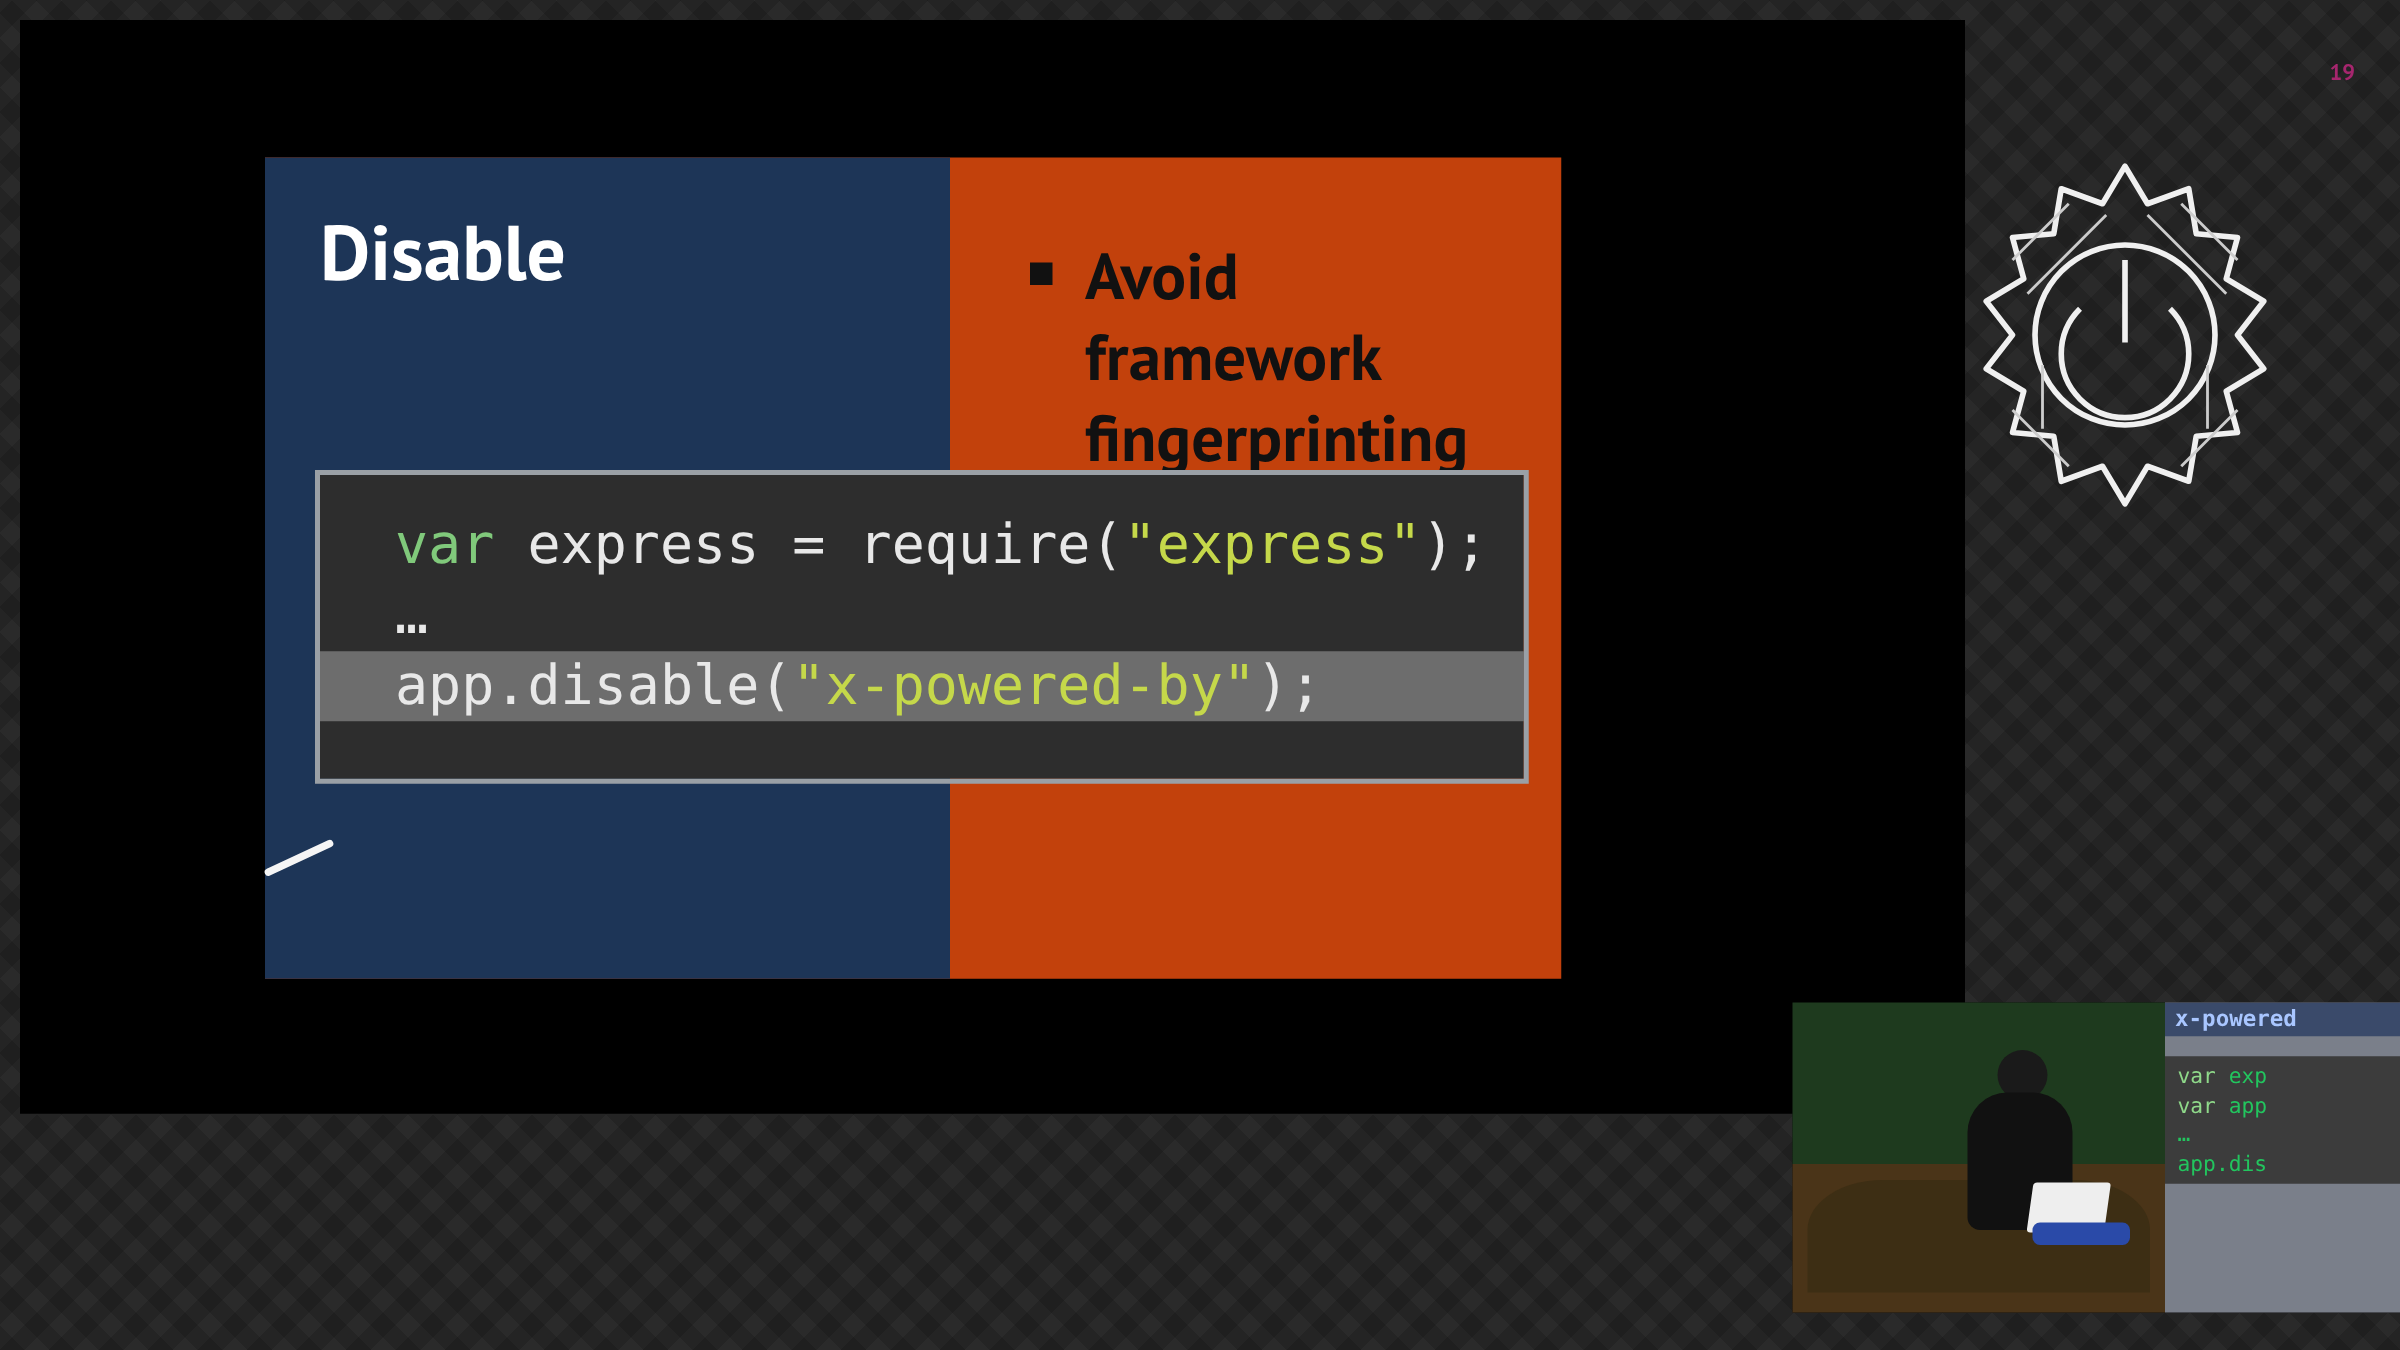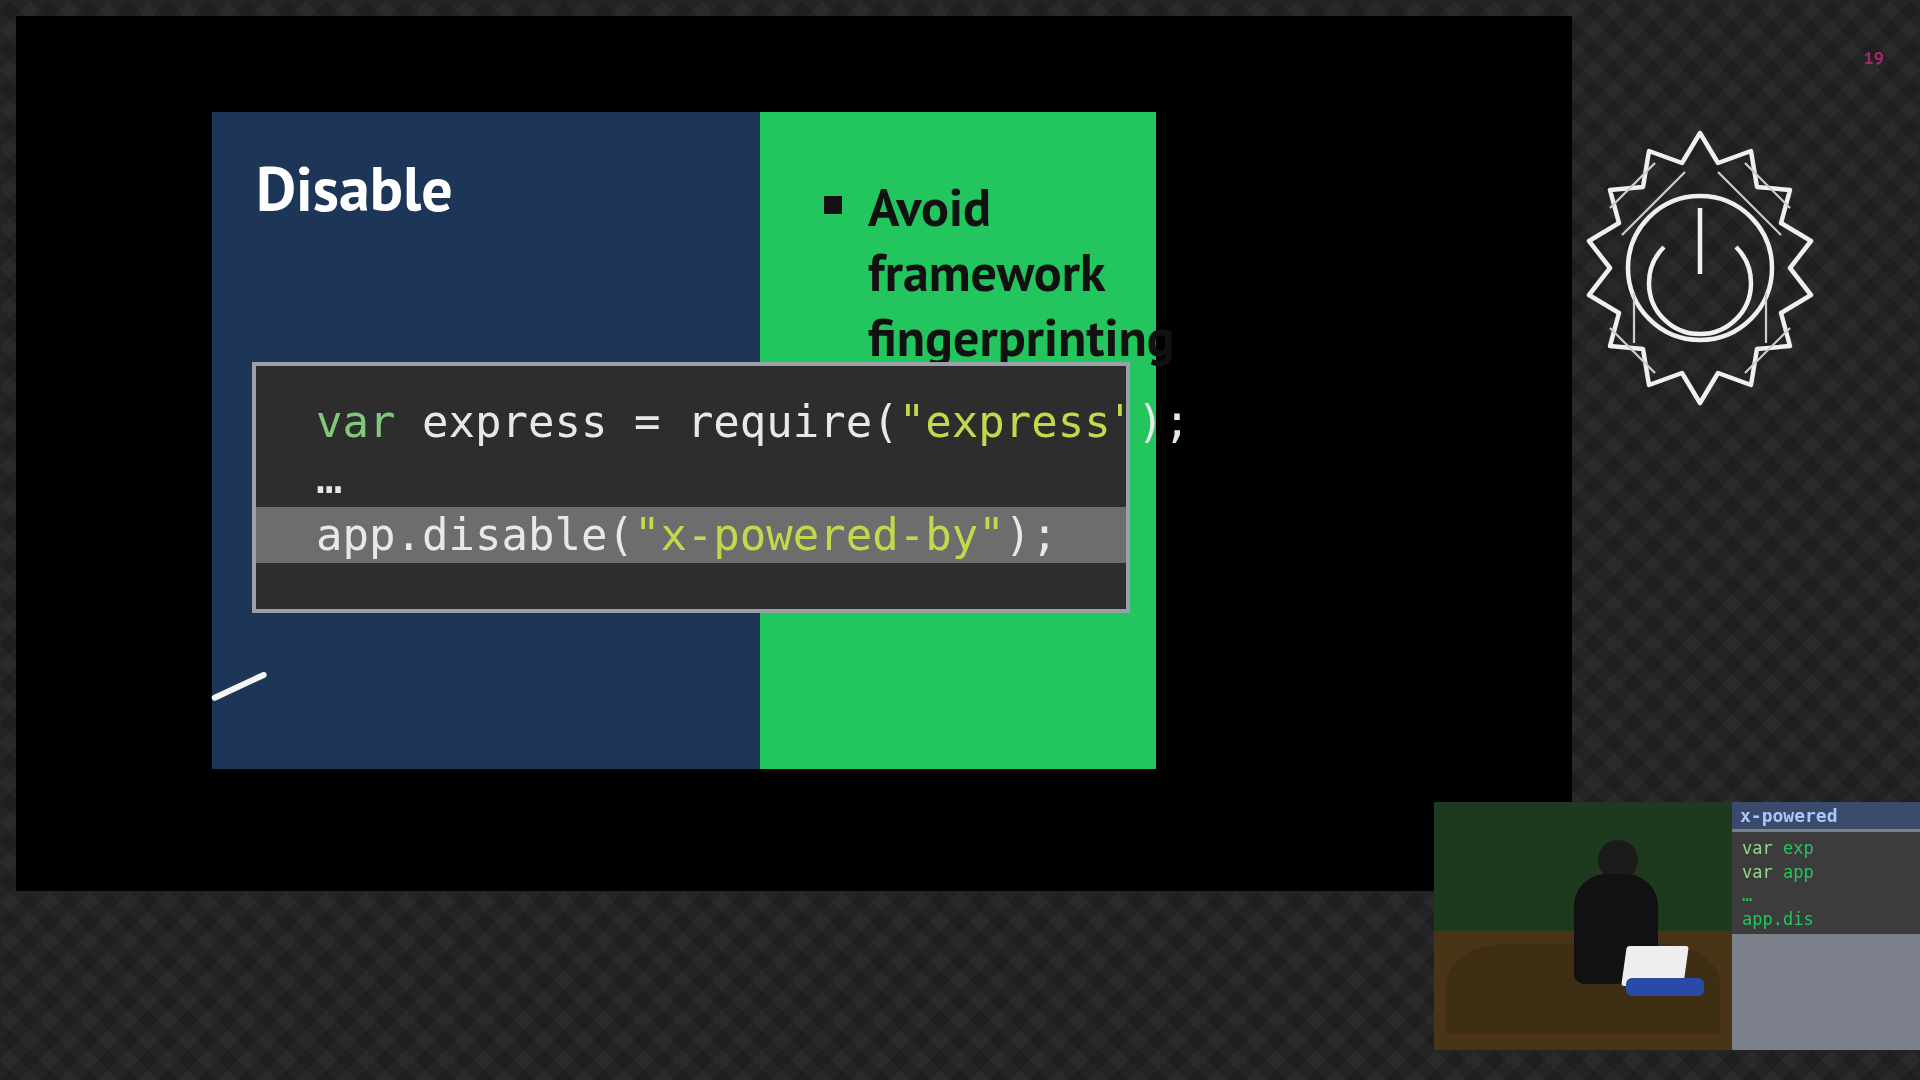--- a/index.html
+++ b/index.html
@@ -21,24 +21,24 @@
     top: 16px;
     width: 1556px;
     height: 875px;
     background: #000;
   }
 
   
   .slide {
     position: absolute;
     left: 196px;
-    top: 96px;
-    width: 944px;
+    top: 110px;
+    width: 1037px;
     height: 657px;
-    background: #22c55e;
+    background: #c2410c;
   }
 
   .slide-left {
     position: absolute;
     left: 0; top: 0; bottom: 0;
     width: 548px;
     background: #1d3557;
     padding: 40px 44px;
   }
   .slide-left h1 {
@@ -179,21 +179,21 @@
     line-height: 1.3;
     overflow: hidden;
     color: #d0d0d0;
     position: relative;
   }
   .pip .monitor .mtitle {
     color: #a9c6ff;
     font-weight: 700;
     font-size: 18px;
     background: #3a4a6a;
-    margin: -8px -10px 3px -10px;
+    margin: -8px -10px 16px -10px;
     padding: 2px 8px;
     white-space: nowrap;
   }
   .pip .monitor .mcode {
     background: #3c3c3c;
     margin: 0 -10px;
     padding: 4px 10px;
   }
   .pip .c-kw { color:#8fd98a; font-size:17px;}
   .pip .c-id { color:#22c55e; font-size:17px;}

